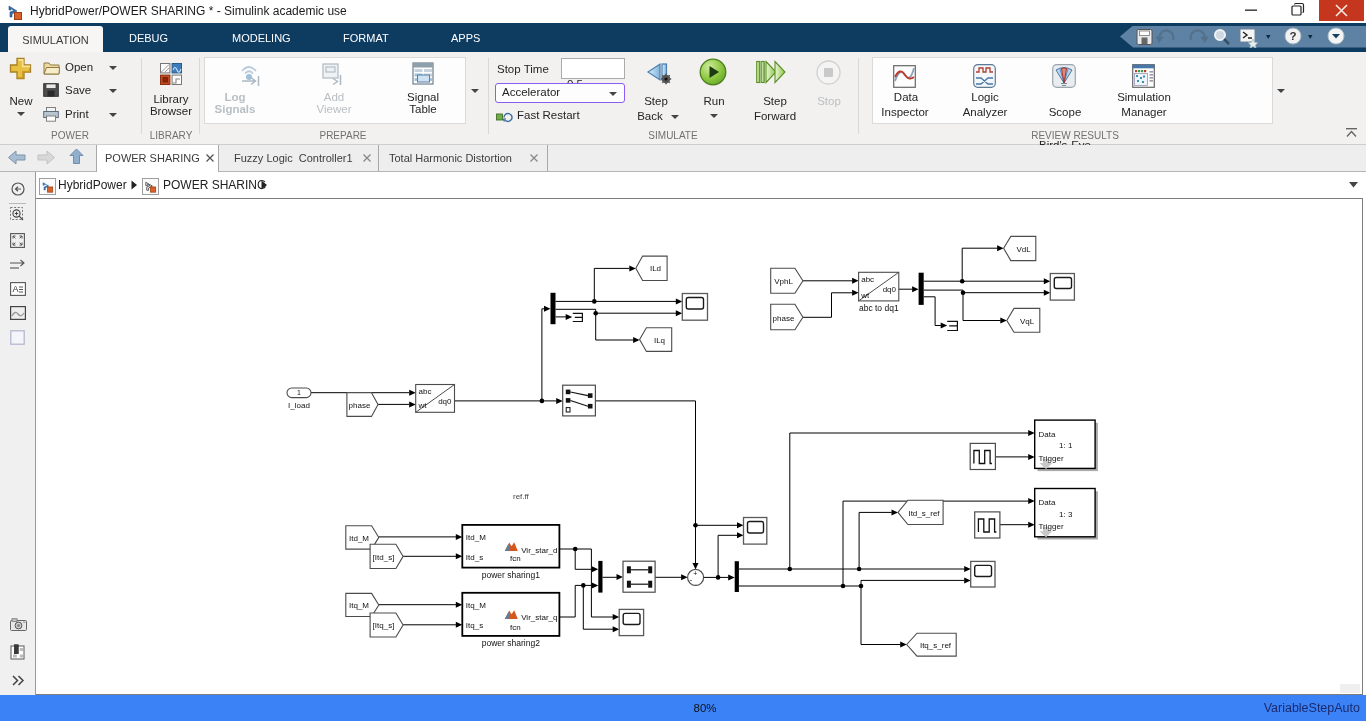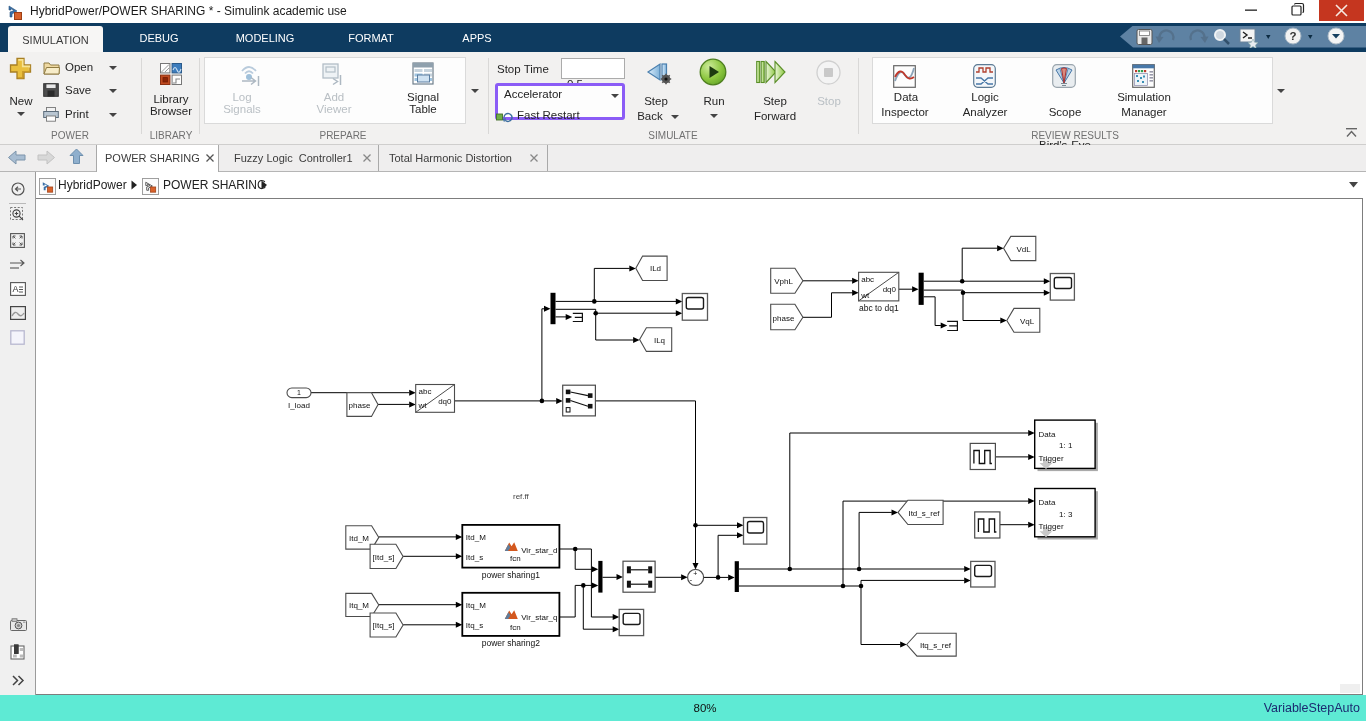--- a/index.html
+++ b/index.html
@@ -1,36 +1,36 @@
 <!DOCTYPE html>
 <html><head>
 <meta charset="utf-8">
 <style>
   html,body{margin:0;padding:0;width:1366px;height:721px;overflow:hidden;
     font-family:"Liberation Sans",sans-serif;background:#fff;will-change:transform;}
   .abs{position:absolute;}
   #titlebar{left:0;top:0;width:1366px;height:15px;background:#ffffff;}
   #tabrow{left:0;top:23px;width:1366px;height:29px;background:#0e3b60;}
-  .rtab{position:absolute;top:0;height:29px;line-height:30px;color:#fff;font-size:11px;text-align:center;}
+  .rtab{position:absolute;top:0;height:29px;line-height:30px;color:#fff;font-size:11px;}
   #activetab{position:absolute;left:8px;top:3px;width:95px;height:26px;background:#f7f6f5;border-radius:3px 3px 0 0;
     color:#3a3a3a;font-size:11px;text-align:center;line-height:28px;}
   #ribbon{left:0;top:52px;width:1366px;height:93px;background:#f2f1f0;border-bottom:1px solid #cfcecd;box-sizing:border-box;}
   .seclabel{position:absolute;top:78px;font-size:10px;color:#717171;text-align:center;}
   .divider{position:absolute;top:6px;height:76px;width:1px;background:#d9d8d7;}
   .panel{position:absolute;top:5px;height:67px;background:#fdfdfd;border:1px solid #dadada;box-sizing:border-box;}
   .rlabel{position:absolute;font-size:11.5px;color:#252525;white-space:nowrap;}
   .rlabelc{position:absolute;font-size:11.5px;color:#252525;text-align:center;white-space:nowrap;}
   .dis{color:#b9bfc4;}
   .darr{position:absolute;width:0;height:0;border-left:4px solid transparent;border-right:4px solid transparent;border-top:4px solid #444;}
   #doctabs{left:0;top:145px;width:1366px;height:27px;background:#efeeee;border-bottom:1px solid #b5b5b5;box-sizing:border-box;}
   .dtab{position:absolute;top:0;height:26px;box-sizing:border-box;font-size:11px;color:#3c3c3c;}
   #sidebar{left:0;top:172px;width:36px;height:523px;background:#f0f0f0;border-right:1px solid #9b9b9b;box-sizing:border-box;}
   #breadcrumb{left:36px;top:172px;width:1330px;height:26px;background:#ffffff;text-align:center;}
   #canvas{left:36px;top:198px;width:1327px;height:497px;background:#ffffff;border:1px solid #7d7d7d;border-left:none;box-sizing:border-box;}
-  #statusbar{left:0;top:695px;width:1366px;height:26px;background:#5eead4;}
+  #statusbar{left:0;top:695px;width:1366px;height:26px;background:#3b82f6;}
 </style>
 </head>
 <body>
 <div class="abs" id="titlebar">
   <svg class="abs" style="left:7px;top:3px;" width="18" height="18" viewBox="0 0 18 18">
     <path d="M2 7 L2 3 L10 8 L5 11 L5 14 L3 14 L3 9 L7 7.5 L4 5.5 L4 7 Z" fill="#3a70a8" stroke="#2a5580" stroke-width="0.6"></path>
     <rect x="7.5" y="9.5" width="7" height="7" fill="#d9622b" stroke="#9e3f14" stroke-width="1"></rect>
   </svg>
   <div class="abs" style="left:30px;top:4px;font-size:12px;color:#1b1b1b;">HybridPower/POWER SHARING * - Simulink academic use</div>
   <svg class="abs" style="left:1240px;top:0;" width="22" height="21">
@@ -124,21 +124,21 @@
   <div class="divider" style="left:199px;"></div>
 
   <div class="panel" style="left:204px;width:262px;"></div>
   <svg class="abs" style="left:240px;top:11px;" width="24" height="23" viewBox="0 0 24 23">
     <path d="M2 8 q7 -8 14 0" stroke="#b9cbdc" stroke-width="1.8" fill="none"></path>
     <path d="M5 10.5 q4 -4.5 8 0" stroke="#b9cbdc" stroke-width="1.8" fill="none"></path>
     <circle cx="9" cy="14" r="3" fill="#9fc0da"></circle>
     <path d="M2 18 h13 M11 14.5 l4.5 3.5 -4.5 3.5" stroke="#adb8c2" stroke-width="1.5" fill="none"></path>
     <path d="M18.5 13 v10" stroke="#adb8c2" stroke-width="1.5"></path>
   </svg>
-  <div class="rlabelc dis" style="left:212px;top:39px;width:60px;">Log<br>Signals</div>
+  <div class="rlabelc dis" style="left:205px;top:39px;width:60px;font-weight:bold;">Log<br>Signals</div>
   <svg class="abs" style="left:322px;top:11px;" width="24" height="23" viewBox="0 0 24 23">
     <rect x="1" y="1" width="15" height="14" fill="#eef2f5" stroke="#b3bec7" stroke-width="1.3"></rect>
     <rect x="4" y="4" width="9" height="5" fill="none" stroke="#b3bec7" stroke-width="1.2"></rect>
     <path d="M11 15.5 l4.5 3 -4.5 3" stroke="#adb8c2" stroke-width="1.5" fill="none"></path>
     <path d="M18.5 12 v10" stroke="#adb8c2" stroke-width="1.5"></path>
   </svg>
   <div class="rlabelc dis" style="left:306px;top:39px;width:56px;">Add<br>Viewer</div>
   <svg class="abs" style="left:412px;top:10px;" width="23" height="24" viewBox="0 0 23 24">
     <rect x="1" y="1" width="20" height="21" fill="#fff" stroke="#6f7f8c" stroke-width="1.2"></rect>
     <rect x="1" y="1" width="20" height="4.5" fill="#8fa0ad"></rect>
@@ -150,21 +150,21 @@
       <rect x="12" y="16" width="8" height="3" fill="#9fc4e0"></rect>
     <rect x="5.5" y="13" width="12" height="7" fill="#cfe2f2" stroke="#5a7da0" stroke-width="1"></rect>
   </svg>
   <div class="rlabelc" style="left:395px;top:39px;width:56px;">Signal<br>Table</div>
   <div class="darr" style="left:471px;top:37px;"></div>
   <div class="seclabel" style="left:213px;width:260px;">PREPARE</div>
   <div class="divider" style="left:488px;"></div>
 
   <div class="rlabel" style="left:497px;top:11px;">Stop Time</div>
   <div class="abs" style="left:561px;top:6px;width:64px;height:20px;background:#fff;border:1px solid #ababab;box-sizing:border-box;font-size:11.5px;color:#222;padding:19px 0 0 5px;">0.5</div>
-  <div class="abs" style="left:495px;top:31px;width:130px;height:37px;background:#fdfdfd;border:3px solid #8b5cf6;border-radius:3px;box-sizing:border-box;">
+  <div class="abs" style="left:495px;top:31px;width:130px;height:20px;background:#fdfdfd;border:1px solid #8b5cf6;border-radius:3px;box-sizing:border-box;">
     <div class="abs" style="left:6px;top:2px;font-size:11.5px;color:#222;">Accelerator</div>
     <div class="darr" style="left:113px;top:8px;"></div>
   </div>
   <svg class="abs" style="left:496px;top:59px;" width="17" height="13" viewBox="0 0 17 13">
     <rect x="0.5" y="3" width="6" height="6" fill="#6fae46" stroke="#43702a" stroke-width="0.9"></rect>
     <path d="M8 6.5 a4 4 0 1 1 1.2 2.8 M8.5 10.5 l-1 -2.2 2.4 -0.4" stroke="#3c6e9f" stroke-width="1.4" fill="none"></path>
   </svg>
   <div class="rlabel" style="left:517px;top:57px;">Fast Restart</div>
   <svg class="abs" style="left:646px;top:10px;" width="28" height="24" viewBox="0 0 28 24">
     <defs>

